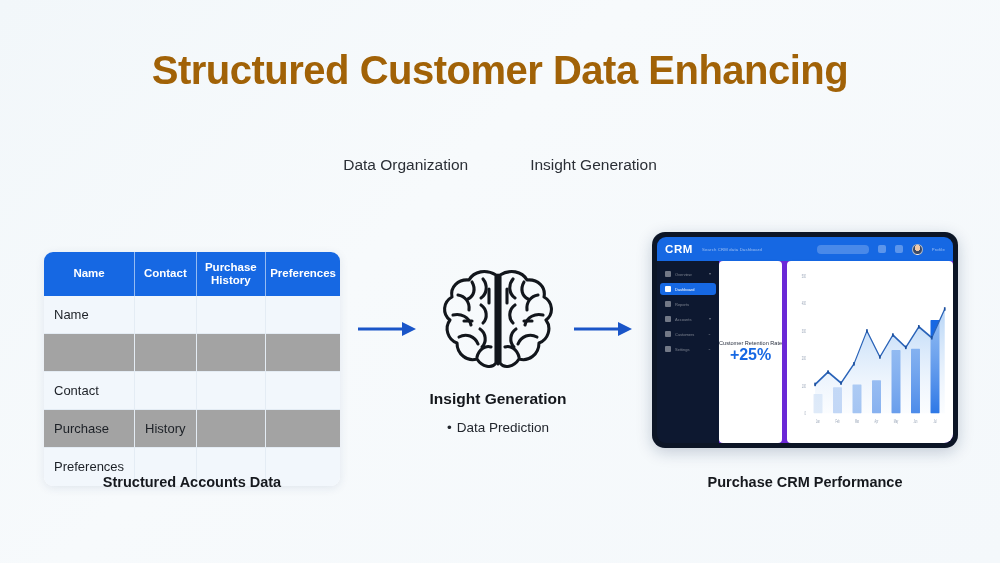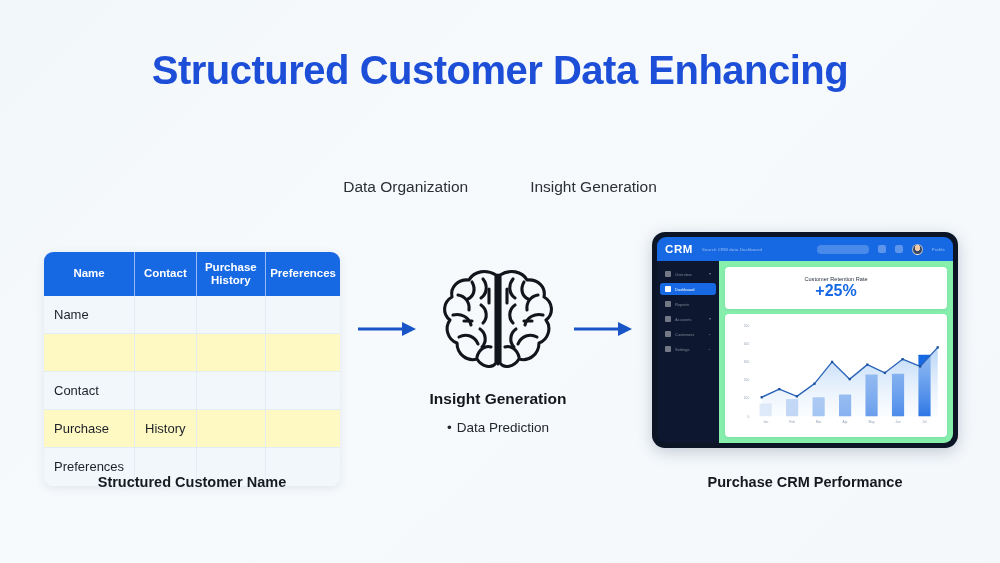--- a/index.html
+++ b/index.html
@@ -26,21 +26,21 @@
   .title-block {
     position: absolute;
     top: 48px;
     left: 0;
     right: 0;
     text-align: center;
   }
   .title-line1 {
     font-size: 40px;
     font-weight: 700;
-    color: #1d4ed8;
+    color: #a16207;
     letter-spacing: -0.5px;
     line-height: 1.12;
   }
   .title-line2 {
     font-size: 40px;
     font-weight: 700;
     color: #111418;
     letter-spacing: -0.5px;
     line-height: 1.12;
     margin-top: 4px;
@@ -49,21 +49,21 @@
     font-style: italic;
     font-size: 28px;
     font-weight: 700;
     vertical-align: 4px;
     margin-right: 26px;
     letter-spacing: 0.5px;
   }
 
   .subtitle-row {
     position: absolute;
-    top: 178px;
+    top: 156px;
     left: 0;
     right: 0;
     display: flex;
     justify-content: center;
     gap: 62px;
     font-size: 15.5px;
     color: #2b2f36;
   }
 
   
@@ -101,21 +101,21 @@
     border-bottom: 1px solid #e4ecf4;
     height: 38px;
     padding: 4px 10px;
     font-size: 13px;
     color: #1d2127;
     white-space: nowrap;
   }
   .data-table td:last-child { border-right: none; }
   .data-table tr:last-child td { border-bottom: none; }
   .row-tint td { background: #f2f7fc; }
-  .row-plain td { background: #fef9c3; margin-left: 18px; }
+  .row-plain td { background: #a3a3a3; margin-left: 18px; }
 
   .caption {
     text-align: center;
     font-size: 14.5px;
     font-weight: 700;
     color: #16191e;
   }
   .caption-left {
     position: absolute;
     left: 44px;
@@ -290,24 +290,23 @@
   }
   .side-item.active .side-label { color: #fff; }
   .side-caret {
     color: rgba(255,255,255,0.40);
     font-size: 4px;
     line-height: 1;
   }
 
   .crm-main {
     flex: 1;
-    background: #86efac;
-    padding: 6px;
-    display: flex;
-    flex-direction: column;
+    background: #6d28d9;
+    display: flex;
+    flex-direction: row;
     gap: 5px;
     min-width: 0;
   }
   .kpi-row {
     display: flex;
     gap: 5px;
     flex: 0 0 42px;
   }
   .kpi-card {
     flex: 1;
@@ -398,21 +397,21 @@
         </tr>
         <tr class="row-tint">
           <td>Preferences</td>
           <td></td>
           <td></td>
           <td></td>
         </tr>
       </tbody>
     </table>
   </div>
-  <div class="caption caption-left">Structured Customer Name</div>
+  <div class="caption caption-left">Structured Accounts Data</div>
 
   <div class="arrow arrow-1">
     <svg viewBox="0 0 62 34">
       <line x1="2" y1="17" x2="48" y2="17" stroke="#1a55c8" stroke-width="3.2"></line>
       <polygon points="46,10 60,17 46,24" fill="#1a55c8"></polygon>
     </svg>
   </div>
 
   <div class="panel-mid">
     <div class="brain-wrap">

